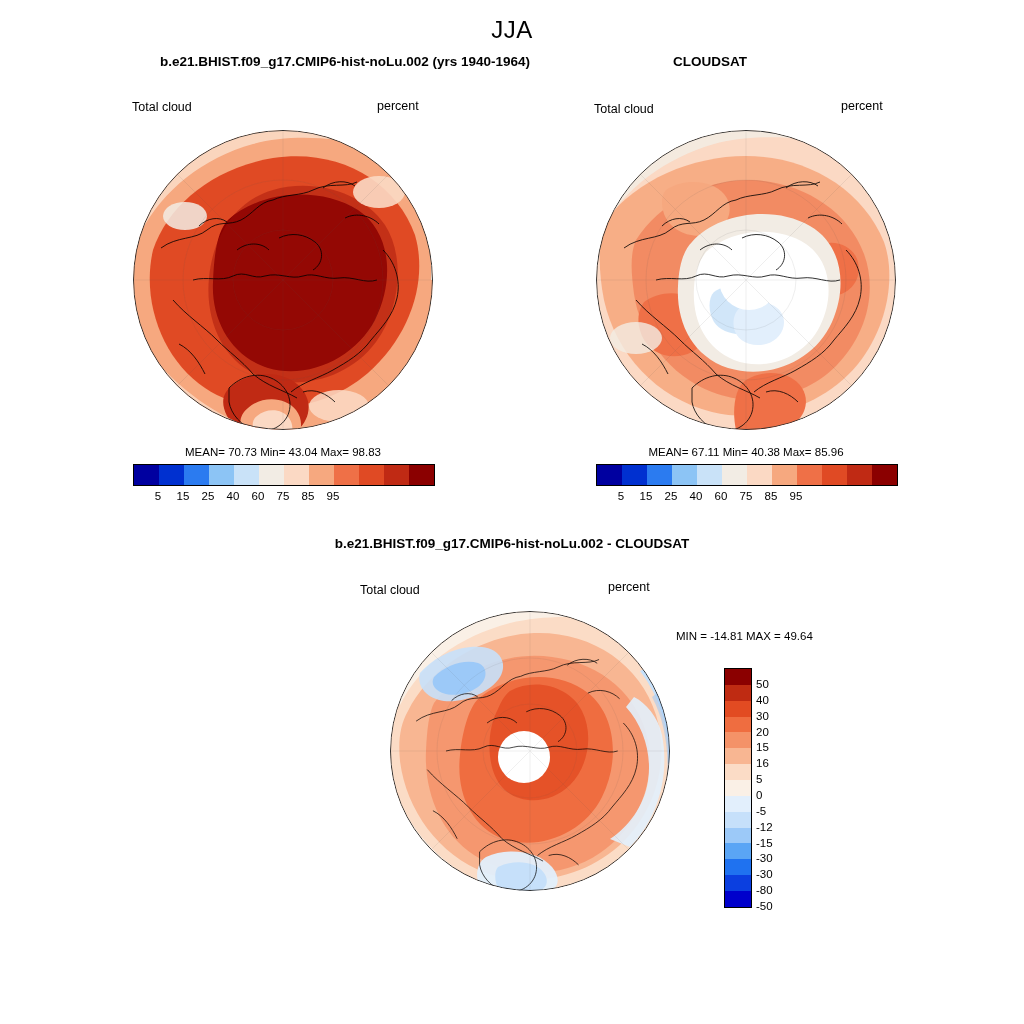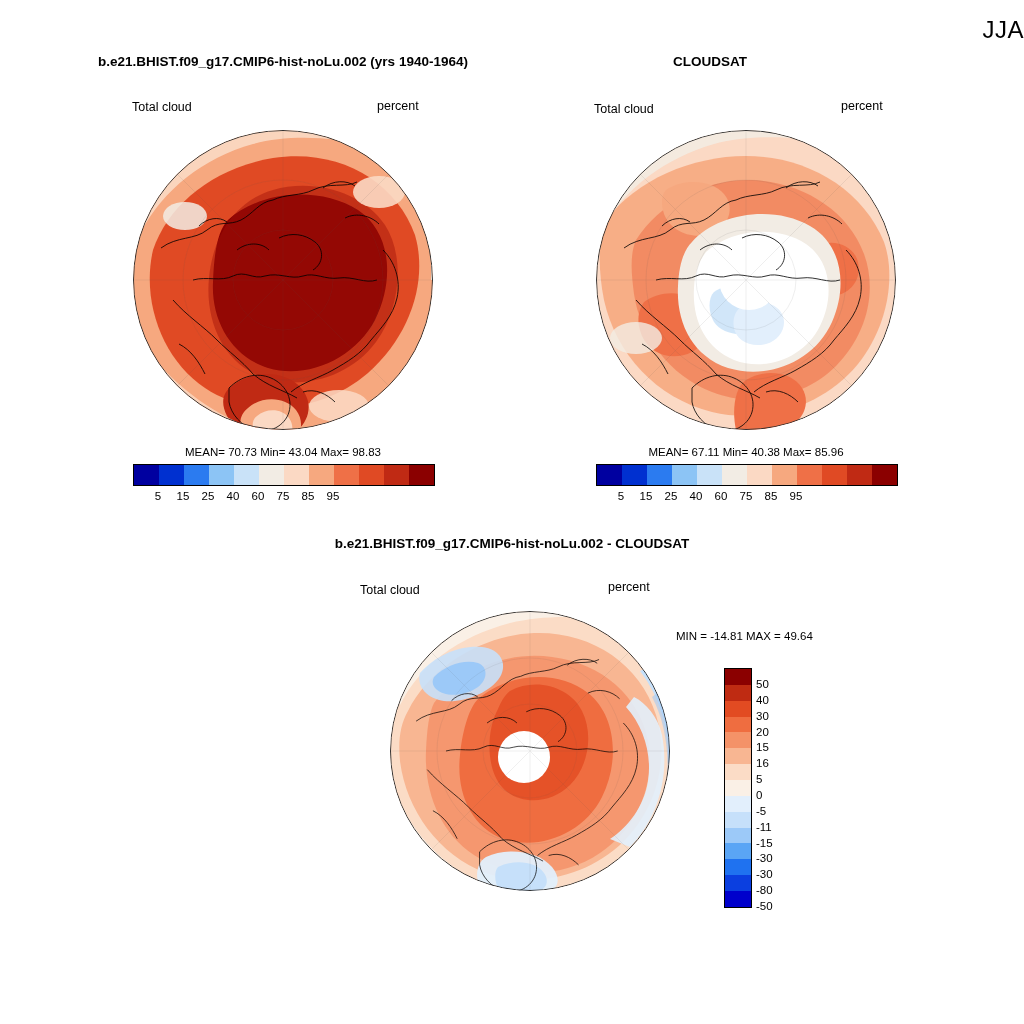--- a/index.html
+++ b/index.html
@@ -14,21 +14,21 @@
     color: #000000;
     position: relative;
     overflow: hidden;
   }
   .abs { position: absolute; }
 
   #main-title {
     top: 16px;
     left: 0;
     width: 1024px;
-    text-align: right;
+    text-align: center;
     font-size: 24px;
     font-weight: normal;
     letter-spacing: 0.5px;
   }
 
   .panel-title {
     font-size: 13.5px;
     font-weight: bold;
     text-align: center;
   }
@@ -85,21 +85,21 @@
     position: absolute;
     transform: translateY(-50%);
     white-space: nowrap;
   }
 </style>
 </head>
 <body>
 
 <div class="abs" id="main-title">JJA</div>
 
-<div class="abs panel-title" style="top:54px; left:23px; width:520px;">b.e21.BHIST.f09_g17.CMIP6-hist-noLu.002 (yrs 1940-1964)</div>
+<div class="abs panel-title" style="top:54px; left:10px; width:520px;text-align:right;">b.e21.BHIST.f09_g17.CMIP6-hist-noLu.002 (yrs 1940-1964)</div>
 <div class="abs small-label" style="top:100px; left:132px;">Total cloud</div>
 <div class="abs small-label" style="top:99px; left:377px;">percent</div>
 
 <div class="map-wrap" style="left:133px; top:130px; width:300px; height:300px;">
   <div class="map-disc" style="left:0; top:0; width:300px; height:300px;">
     <svg viewBox="0 0 300 300" width="300" height="300">
       <defs>
         <clipPath id="clipM">
             <circle cx="150" cy="150" r="150"></circle>
           </clipPath>
@@ -380,19 +380,19 @@
 <div class="cbar-v-labels" style="left:756px; top:668px; width:60px; height:238px;">
   <span style="top:15.9px">50</span>
   <span style="top:31.7px">40</span>
   <span style="top:47.6px">30</span>
   <span style="top:63.5px">20</span>
   <span style="top:79.3px">15</span>
   <span style="top:95.2px">16</span>
   <span style="top:111.1px">5</span>
   <span style="top:126.9px">0</span>
   <span style="top:142.8px">-5</span>
-  <span style="top:158.7px">-11</span>
+  <span style="top:158.7px">-12</span>
   <span style="top:174.5px">-15</span>
   <span style="top:190.4px">-30</span>
   <span style="top:206.3px">-30</span>
   <span style="top:222.1px">-80</span>
   <span style="top:238px">-50</span>
 </div>
 
 </body></html>

